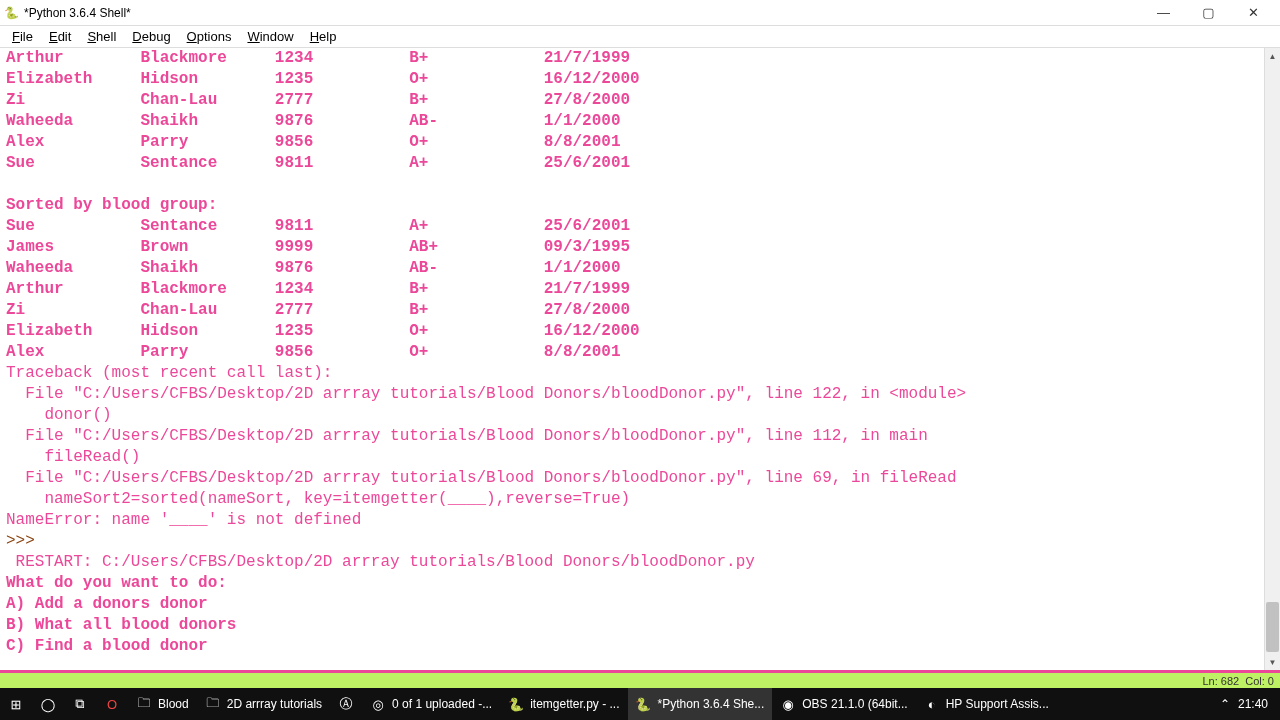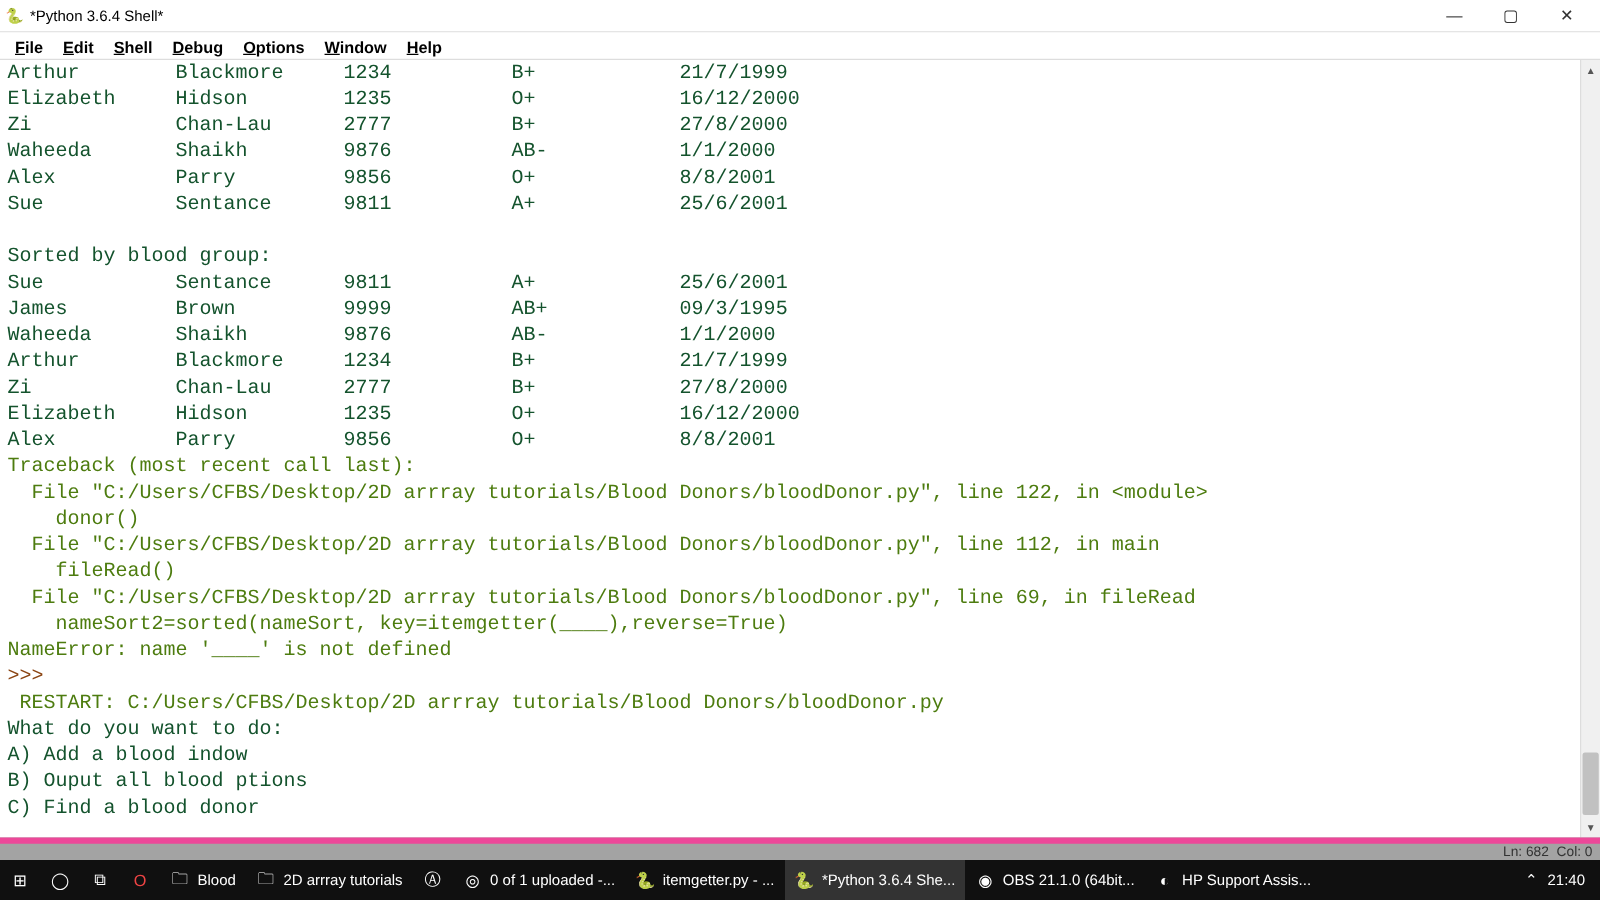--- a/index.html
+++ b/index.html
@@ -1,31 +1,31 @@
 <!DOCTYPE html>
 <html><head>
 <meta charset="utf-8">
 <style>
 * { margin:0; padding:0; box-sizing:border-box; }
 body { font-family:"Segoe UI",Tahoma,sans-serif; background:#fff; overflow:hidden; width:1280px; height:720px; position:relative; }
 .titlebar { height:26px; background:#fff; border-bottom:1px solid #ddd; display:flex; align-items:center; padding:0 4px; font-size:12px; }
 .titlebar-icon { width:16px; height:16px; margin-right:4px; display:inline-flex; align-items:center; justify-content:center; font-size:12px; }
 .titlebar-spacer { flex:1; }
 .win-btn { width:45px; height:26px; display:flex; align-items:center; justify-content:center; font-size:13px; color:#333; }
-.menubar { height:22px; background:#fff; display:flex; align-items:flex-end; padding:0 4px; font-size:13px; border-bottom:1px solid #ddd;font-weight:bold; }
+.menubar { height:22px; background:#fff; display:flex; align-items:center; padding:0 4px; font-size:13px; border-bottom:1px solid #ddd; }
 .menu-item { padding:2px 8px; cursor:default; }
 .menu-item .ak { text-decoration:underline; }
 .shell { position:absolute; top:48px; left:0; right:16px; bottom:50px; background:#fff; overflow:hidden; font-family:"Courier New",monospace; font-size:16px; line-height:21px; white-space:pre; color:#000; padding:0 6px; }
-.shell .blue { color:#14532d; }
-.shell .red { color:#4d7c0f; }
+.shell .blue { color:#ec4899;font-weight:bold; }
+.shell .red { color:#ec4899; }
 .shell .brown { color:#8b4513; }
 .scrollbar-v { position:absolute; top:48px; right:0; width:16px; bottom:50px; background:#f0f0f0; border-left:1px solid #ddd; }
 .scroll-thumb { position:absolute; left:1px; right:1px; background:#c1c1c1; border-radius:2px; }
 .scroll-arrow { position:absolute; left:0; right:0; height:16px; display:flex; align-items:center; justify-content:center; font-size:8px; color:#555; }
-.statusbar { position:absolute; bottom:32px; left:0; right:0; height:18px; background:#a3a3a3; border-top:5px solid #ec4899; display:flex; justify-content:flex-end; align-items:center; padding:0 6px; font-size:11px; color:#333; }
+.statusbar { position:absolute; bottom:32px; left:0; right:0; height:18px; background:#bef264; border-top:3px solid #ec4899; display:flex; justify-content:flex-end; align-items:center; padding:0 6px; font-size:11px; color:#333; }
 .taskbar { position:absolute; bottom:0; left:0; right:0; height:32px; background:#101010; display:flex; align-items:center; color:#fff; font-size:12px; }
 .tb-btn { height:32px; display:flex; align-items:center; padding:0 8px; gap:6px; white-space:nowrap; cursor:default; }
 .tb-btn.active { background:#333; }
 .tb-icon { width:16px; height:16px; display:inline-flex; align-items:center; justify-content:center; font-size:13px; }
 .tb-spacer { flex:1; }
 .tray { display:flex; align-items:center; gap:8px; padding:0 8px; height:32px; }
 .pin { width:4px; height:32px; }
 </style>
 </head>
 <body>
@@ -68,22 +68,22 @@
 <span class="red">  File "C:/Users/CFBS/Desktop/2D arrray tutorials/Blood Donors/bloodDonor.py", line 122, in &lt;module&gt;</span>
 <span class="red">    donor()</span>
 <span class="red">  File "C:/Users/CFBS/Desktop/2D arrray tutorials/Blood Donors/bloodDonor.py", line 112, in main</span>
 <span class="red">    fileRead()</span>
 <span class="red">  File "C:/Users/CFBS/Desktop/2D arrray tutorials/Blood Donors/bloodDonor.py", line 69, in fileRead</span>
 <span class="red">    nameSort2=sorted(nameSort, key=itemgetter(____),reverse=True)</span>
 <span class="red">NameError: name '____' is not defined</span>
 <span class="brown">&gt;&gt;&gt; </span>
 <span class="red"> RESTART: C:/Users/CFBS/Desktop/2D arrray tutorials/Blood Donors/bloodDonor.py </span>
 <span class="blue">What do you want to do:</span>
-<span class="blue">A) Add a blood indow</span>
-<span class="blue">B) Ouput all blood ptions</span>
+<span class="blue">A) Add a donors donor</span>
+<span class="blue">B) What all blood donors</span>
 <span class="blue">C) Find a blood donor</span>
 </div>
 
 <div class="scrollbar-v">
   <div class="scroll-arrow" style="top:0">▲</div>
   <div class="scroll-thumb" style="bottom:18px;height:50px"></div>
   <div class="scroll-arrow" style="bottom:0">▼</div>
 </div>
 
 <div class="statusbar">

